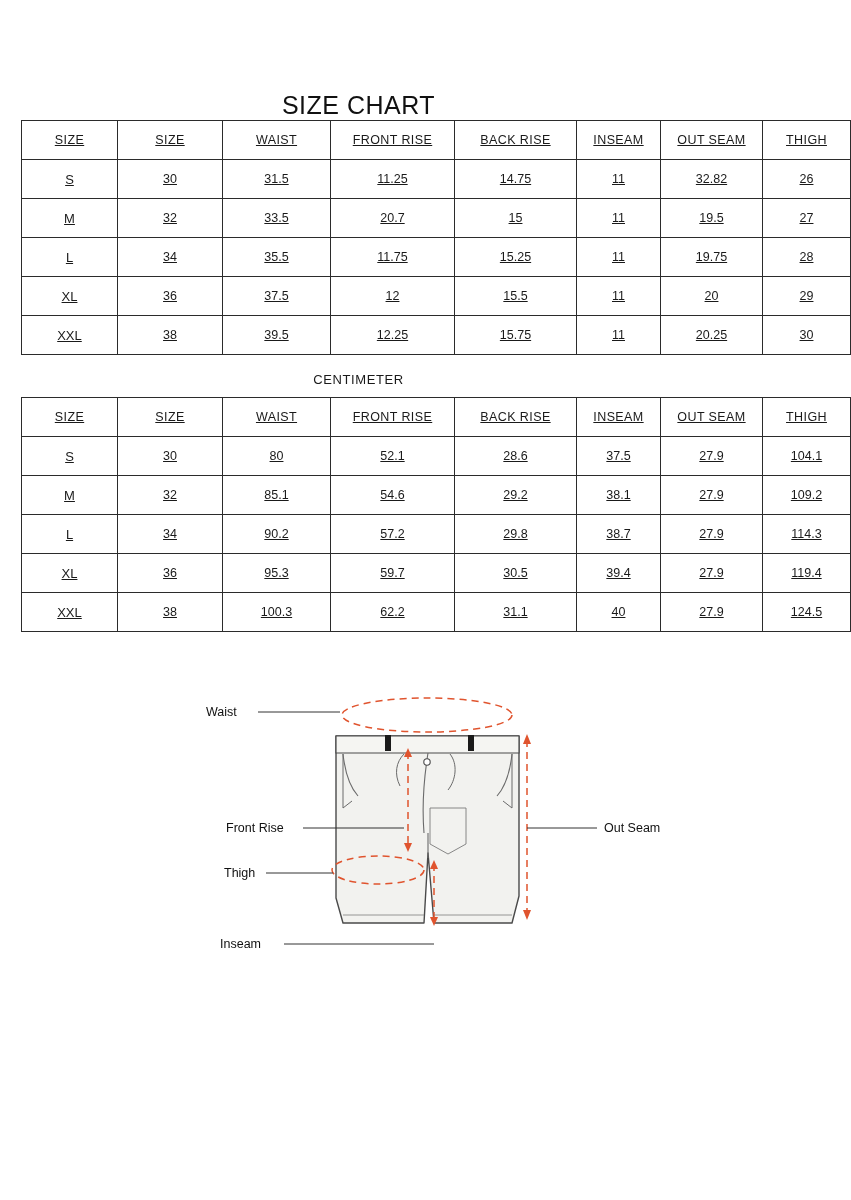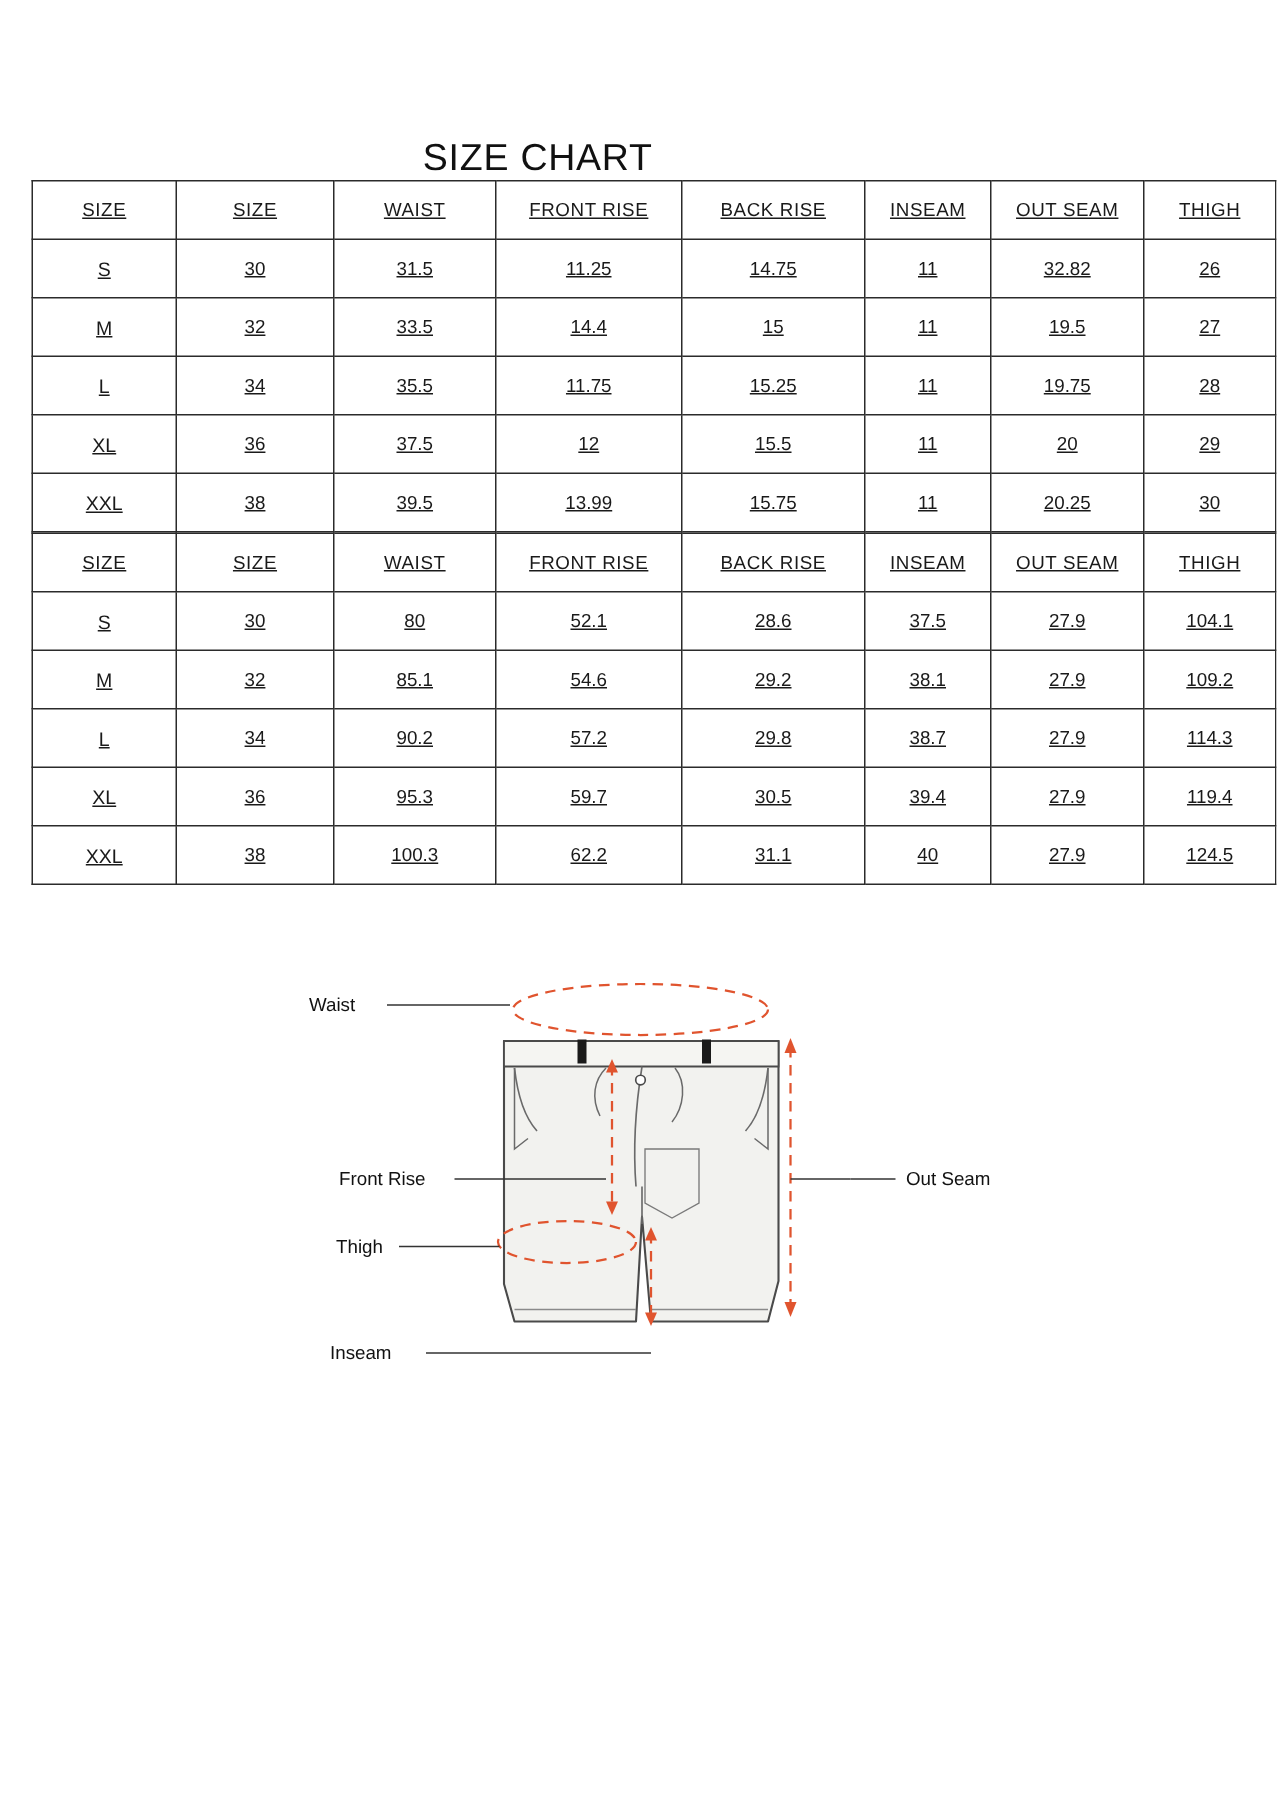--- a/index.html
+++ b/index.html
@@ -138,21 +138,21 @@
           <td>11.25</td>
           <td>14.75</td>
           <td>11</td>
           <td>32.82</td>
           <td>26</td>
         </tr>
         <tr>
           <td class="size-cell">M</td>
           <td>32</td>
           <td>33.5</td>
-          <td>14.4</td>
+          <td>20.7</td>
           <td>15</td>
           <td>11</td>
           <td>19.5</td>
           <td>27</td>
         </tr>
         <tr>
           <td class="size-cell">L</td>
           <td>34</td>
           <td>35.5</td>
           <td>11.75</td>
@@ -168,30 +168,31 @@
           <td>12</td>
           <td>15.5</td>
           <td>11</td>
           <td>20</td>
           <td>29</td>
         </tr>
         <tr>
           <td class="size-cell">XXL</td>
           <td>38</td>
           <td>39.5</td>
-          <td>13.99</td>
+          <td>12.25</td>
           <td>15.75</td>
           <td>11</td>
           <td>20.25</td>
           <td>30</td>
         </tr>
       </tbody>
     </table>
   </div>
 
+  <p class="section-label label-cm">CENTIMETER</p>
   <div class="table-wrap">
     <table class="size-table">
       <colgroup>
         <col class="c0">
           <col class="c1">
           <col class="c2">
           <col class="c3">
         <col class="c4">
           <col class="c5">
           <col class="c6">

